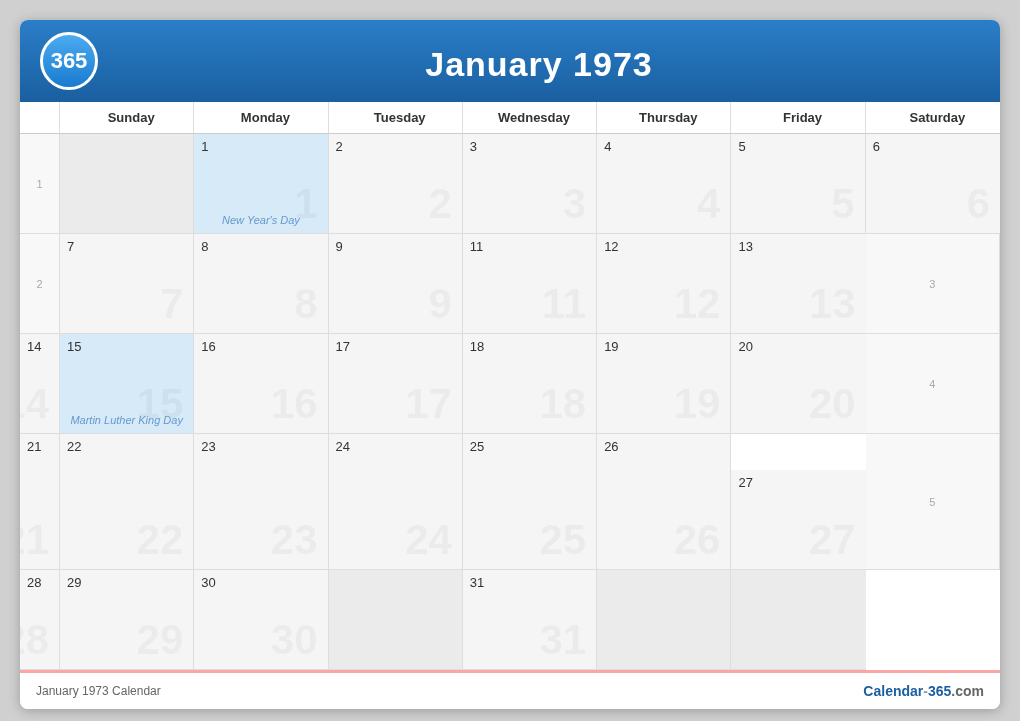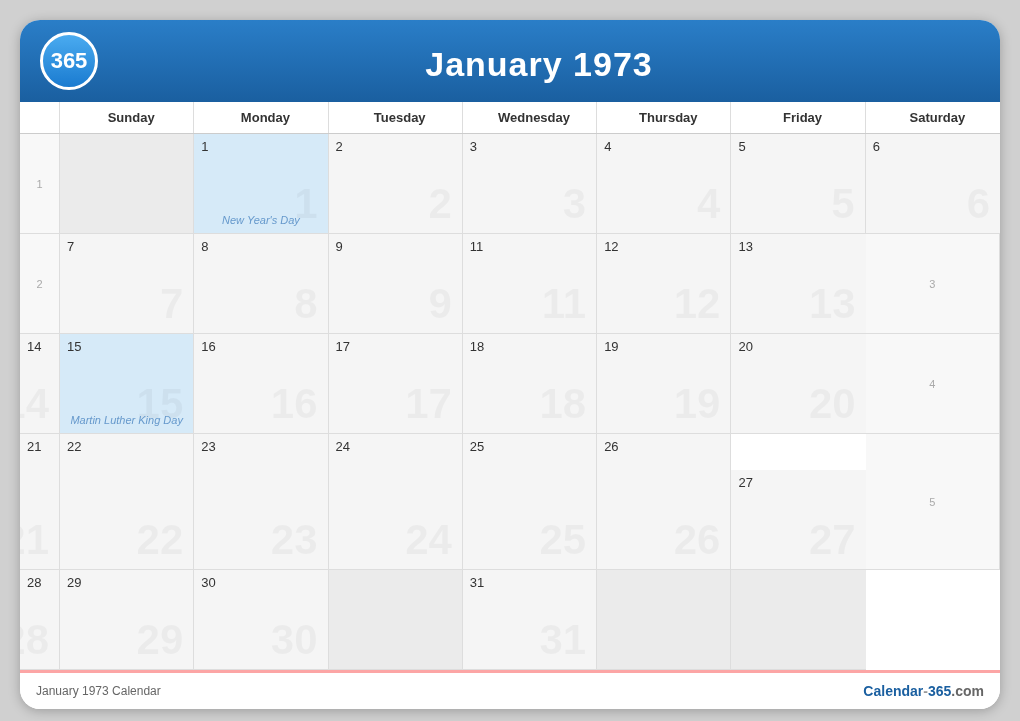--- a/index.html
+++ b/index.html
@@ -7,21 +7,21 @@
       background: #d0d0d0;
       font-family: Arial, sans-serif;
       display: flex;
       justify-content: center;
       align-items: center;
       min-height: 100vh;
       padding: 20px;
     }
     .calendar-container {
       background: #fff;
-      border-radius: 20px;
+      border-radius: 8px;
       box-shadow: 0 2px 12px rgba(0,0,0,0.25);
       width: 1000px;
       overflow: hidden;
     }
     .calendar-header {
       background: linear-gradient(to bottom, #2a7ec8, #1a5fa0);
       display: flex;
       align-items: center;
       padding: 12px 20px;
       position: relative;

